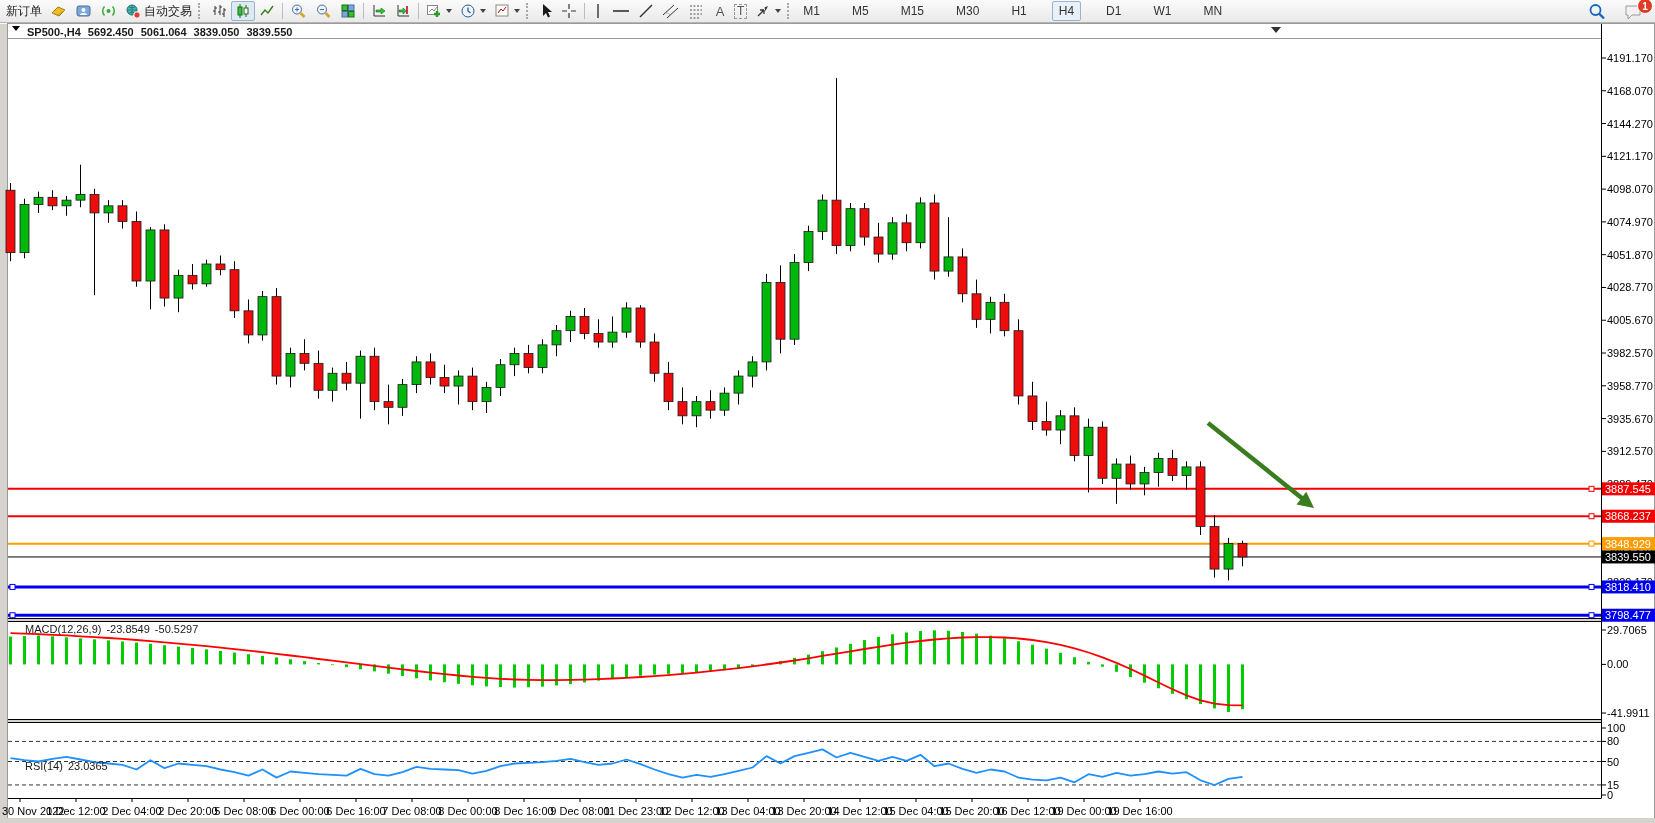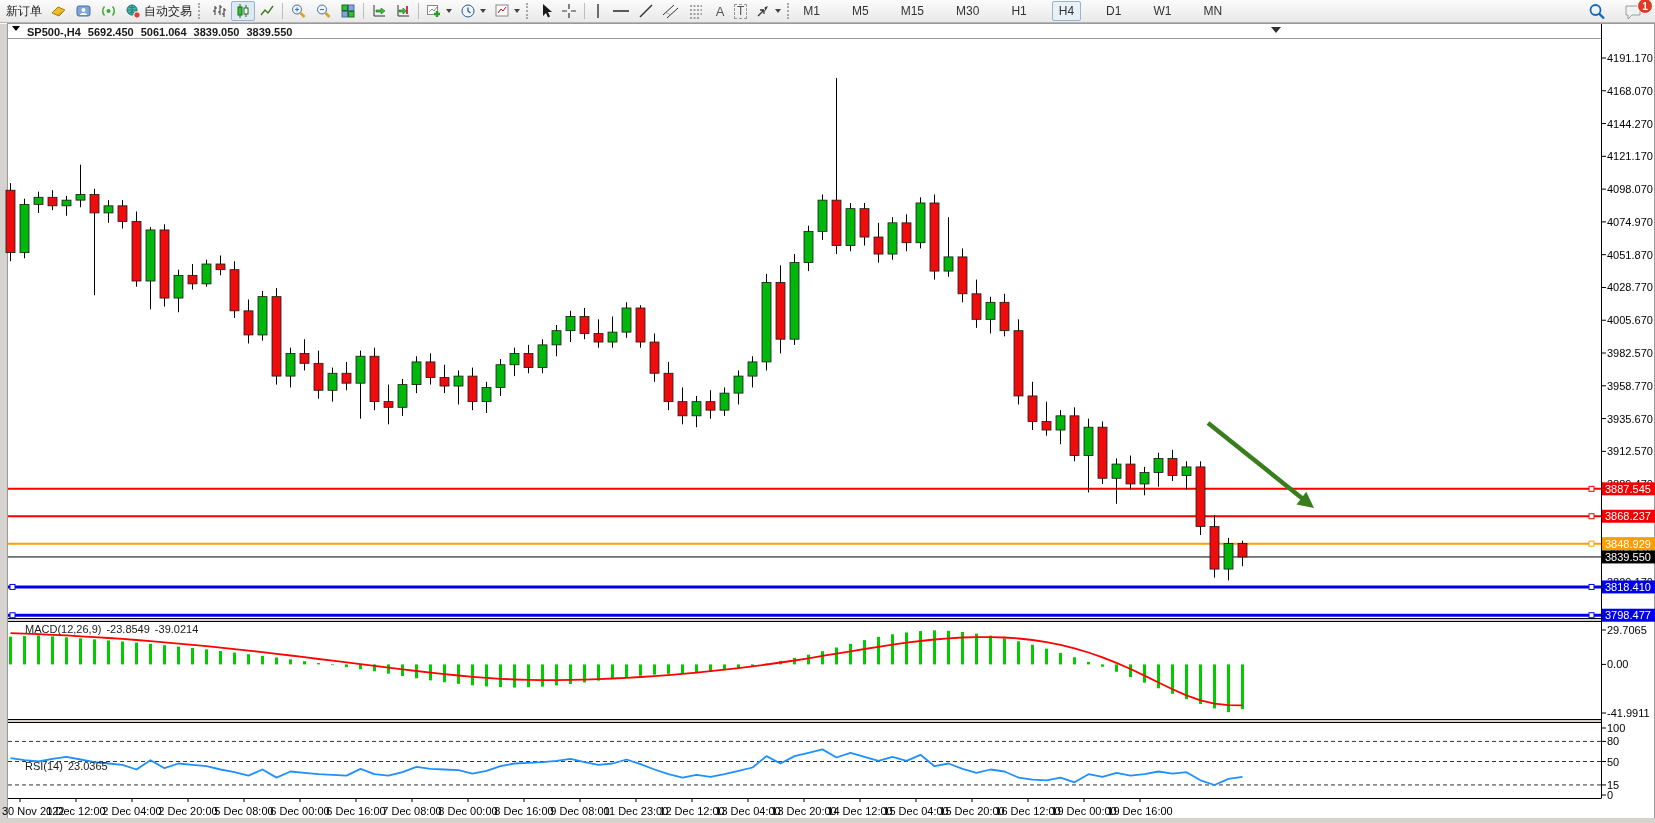--- a/index.html
+++ b/index.html
@@ -301,21 +301,21 @@
     <span>SP500-,H4</span>
     <span>5692.450</span>
     <span>5061.064</span>
     <span>3839.050</span>
     <span>3839.550</span>
   </div>
 
   <div class="pane-title" id="macd-title">
     <span>MACD(12,26,9)</span>
     <span>-23.8549</span>
-    <span>-39.0214</span>
+    <span>-50.5297</span>
   </div>
 
   <div class="pane-title" id="rsi-title">
     <span>RSI(14)</span>
     <span>23.0365</span>
   </div>
 
   <svg id="chart-svg" width="1655" height="823">
       <rect x="0" y="24" width="8" height="799" fill="#d6d3ce"></rect>
       <rect x="7.5" y="23.5" width="1647" height="799" fill="none" stroke="#9a9a9a"></rect>

